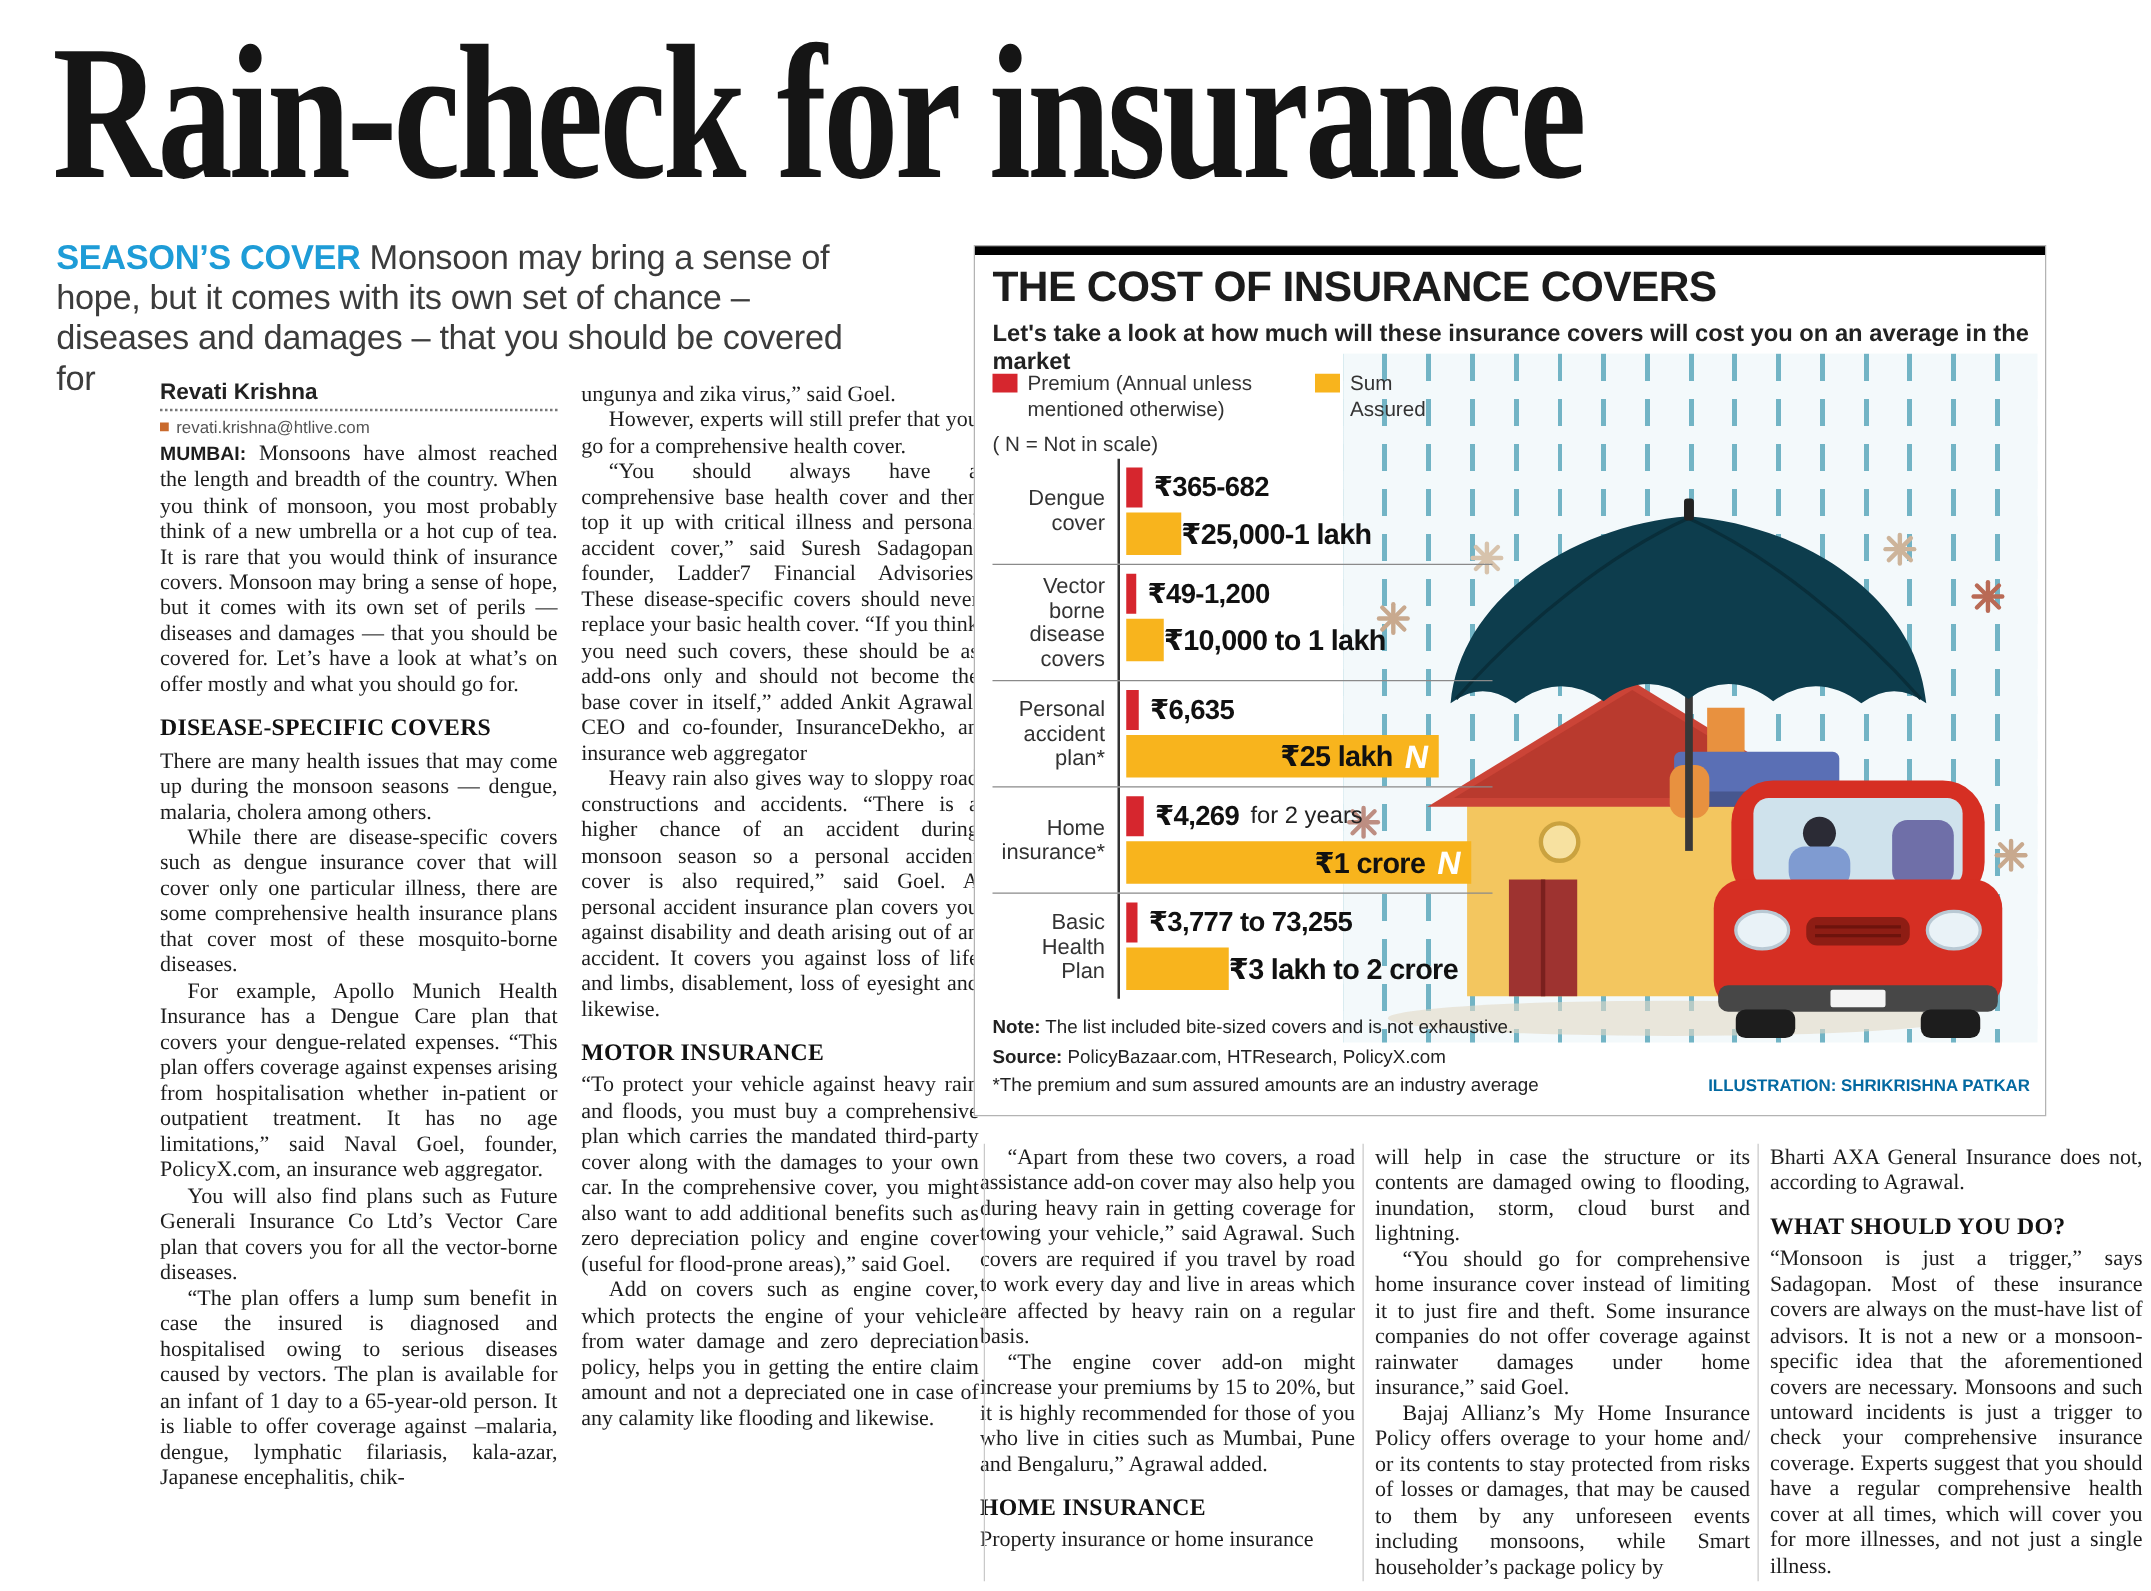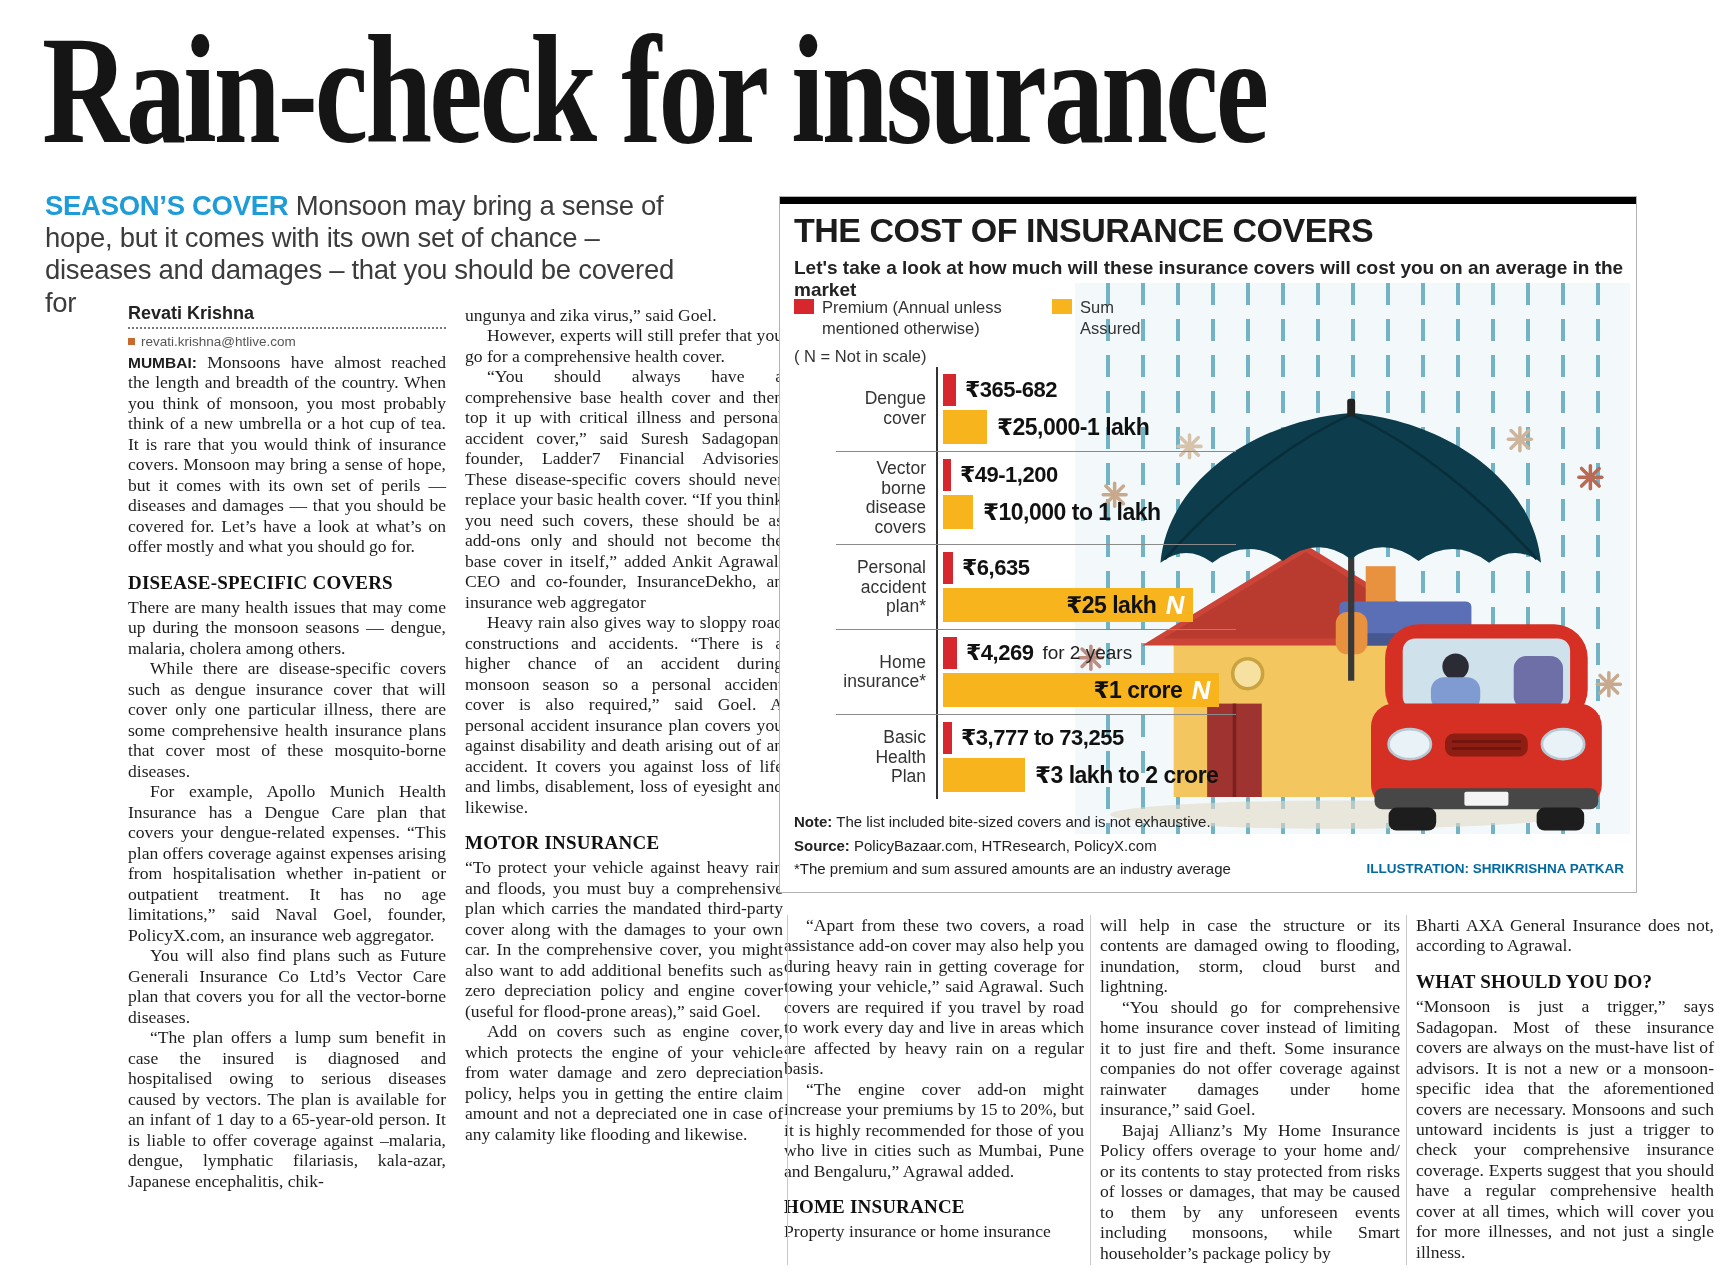--- a/index.html
+++ b/index.html
@@ -48,30 +48,30 @@
   
   #rain{position:absolute;left:295px;top:86px;right:6px;bottom:58px;z-index:0;
         background-color:#f3f9fb;
         background-image:
           repeating-linear-gradient(180deg, rgba(243,249,251,0) 0 22px, #f3f9fb 22px 36px),
           repeating-linear-gradient(90deg, rgba(0,0,0,0) 0 31px, #72b4c5 31px 35px);}
   #rain svg{position:absolute;left:0;bottom:0;width:100%;height:100%;}
 
   
   #chart{position:absolute;left:14px;top:170px;z-index:2;}
-  .crow{display:flex;width:400px;border-bottom:1px solid #8a8a8a;margin-left:42px;}
+  .crow{display:flex;width:400px;border-bottom:1px solid #8a8a8a;}
   .crow:last-child{border-bottom:none;}
   .clabel{width:100px;flex:none;text-align:right;padding:7px 10px 7px 0;font-size:17.5px;color:#333;
           line-height:1.12;align-self:center;box-sizing:border-box;}
   .cbars{border-left:2px solid #333;padding:7px 0 7px 5px;flex:1;}
   .pline{display:flex;align-items:center;gap:9px;height:32px;margin-bottom:4px;text-align:center;}
   .pbar{height:32px;background:#d6262e;flex:none;}
   .pval{font-size:22px;font-weight:bold;color:#111;white-space:nowrap;letter-spacing:-.5px;}
   .psuf{font-size:19px;color:#222;white-space:nowrap;}
-  .sline{display:flex;align-items:center;gap:10px;height:34px;}
+  .sline{display:flex;align-items:center;gap:0;height:34px;}
   .sbar{height:34px;background:#f8b41d;flex:none;display:flex;align-items:center;justify-content:flex-end;}
   .sval{font-size:23px;font-weight:bold;color:#111;white-space:nowrap;letter-spacing:-.5px;}
   .sbar .sval{margin-right:10px;}
   .nmark{color:#fff;font-weight:bold;font-size:26px;margin-right:8px;transform:skewX(-10deg);}
 
   
   #ig-notes{position:absolute;left:14px;bottom:12px;font-size:15px;color:#222;line-height:1.55;z-index:2;}
   #ig-notes b{font-weight:bold;}
   #ig-credit{position:absolute;right:12px;bottom:16px;font-size:13.5px;font-weight:bold;color:#0369a1;z-index:2;}
 </style>

